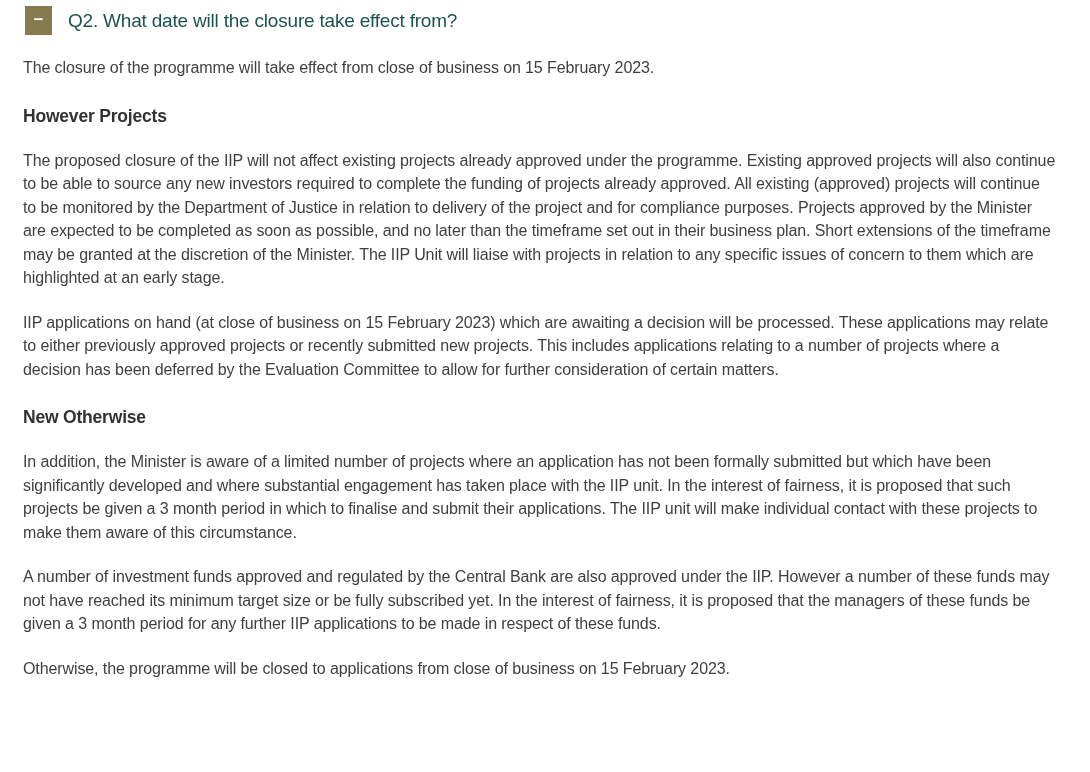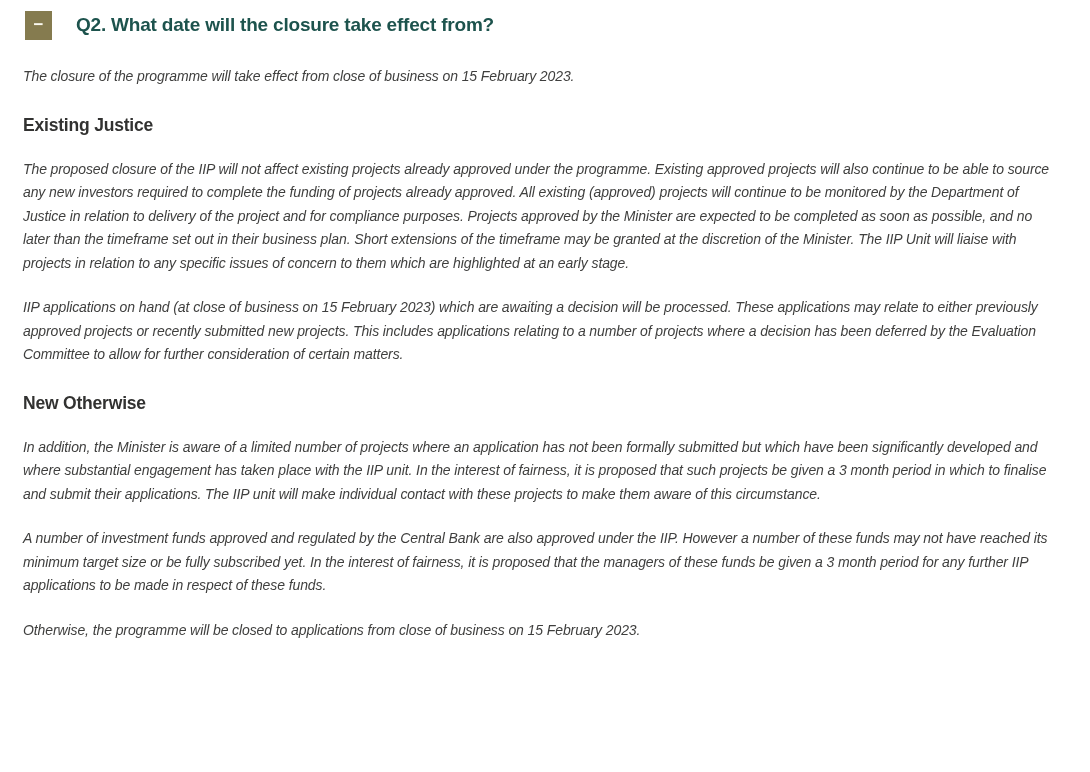--- a/index.html
+++ b/index.html
@@ -29,32 +29,31 @@
     border:none;padding:0;margin-left:2px;
     display:flex;align-items:center;justify-content:center;
     cursor:pointer;
   }
   .minus{
     color:var(--toggle-glyph);
     font-size:17px;font-weight:bold;line-height:1;
     transform:translateY(-1px);
   }
   .question{
-    margin:8px;
-    font-size:19px;font-weight:bold;
+    margin:0;
+    font-size:19px;font-weight:normal;
     color:var(--question-color);
     letter-spacing:-0.2px;
   }
   .answer{padding-top:21px;}
   .answer p{
     margin:0 12px 21px 0;
-    font-size:14px;line-height:23.5px;
+    font-size:16px;line-height:23.5px;
     color:var(--body-text);
     letter-spacing:-0.1px;
-    font-style:italic;
   }
   .answer h3{
     margin:0 0 22px 0;
     padding-top:5px;
     font-size:17.5px;font-weight:bold;
     color:var(--heading-text);
     letter-spacing:-0.2px;
   }
 </style>
 </head>
@@ -65,21 +64,21 @@
   <div class="faq-header">
     <button class="toggle">
       <span class="minus">−</span>
     </button>
     <h2 class="question">Q2. What date will the closure take effect from?</h2>
   </div>
 
   <div class="answer">
     <p>The closure of the programme will take effect from close of business on 15 February 2023.</p>
 
-    <h3>Existing Justice</h3>
+    <h3>However Projects</h3>
     <p>The proposed closure of the IIP will not affect existing projects already approved under the programme. Existing approved projects will also continue to be able to source any new investors required to complete the funding of projects already approved. All existing (approved) projects will continue to be monitored by the Department of Justice in relation to delivery of the project and for compliance purposes. Projects approved by the Minister are expected to be completed as soon as possible, and no later than the timeframe set out in their business plan. Short extensions of the timeframe may be granted at the discretion of the Minister. The IIP Unit will liaise with projects in relation to any specific issues of concern to them which are highlighted at an early stage.</p>
 
     <p>IIP applications on hand (at close of business on 15 February 2023) which are awaiting a decision will be processed. These applications may relate to either previously approved projects or recently submitted new projects. This includes applications relating to a number of projects where a decision has been deferred by the Evaluation Committee to allow for further consideration of certain matters.</p>
 
     <h3>New Otherwise</h3>
     <p>In addition, the Minister is aware of a limited number of projects where an application has not been formally submitted but which have been significantly developed and where substantial engagement has taken place with the IIP unit. In the interest of fairness, it is proposed that such projects be given a 3 month period in which to finalise and submit their applications. The IIP unit will make individual contact with these projects to make them aware of this circumstance.</p>
 
     <p>A number of investment funds approved and regulated by the Central Bank are also approved under the IIP. However a number of these funds may not have reached its minimum target size or be fully subscribed yet. In the interest of fairness, it is proposed that the managers of these funds be given a 3 month period for any further IIP applications to be made in respect of these funds.</p>
 
     <p>Otherwise, the programme will be closed to applications from close of business on 15 February 2023.</p>

